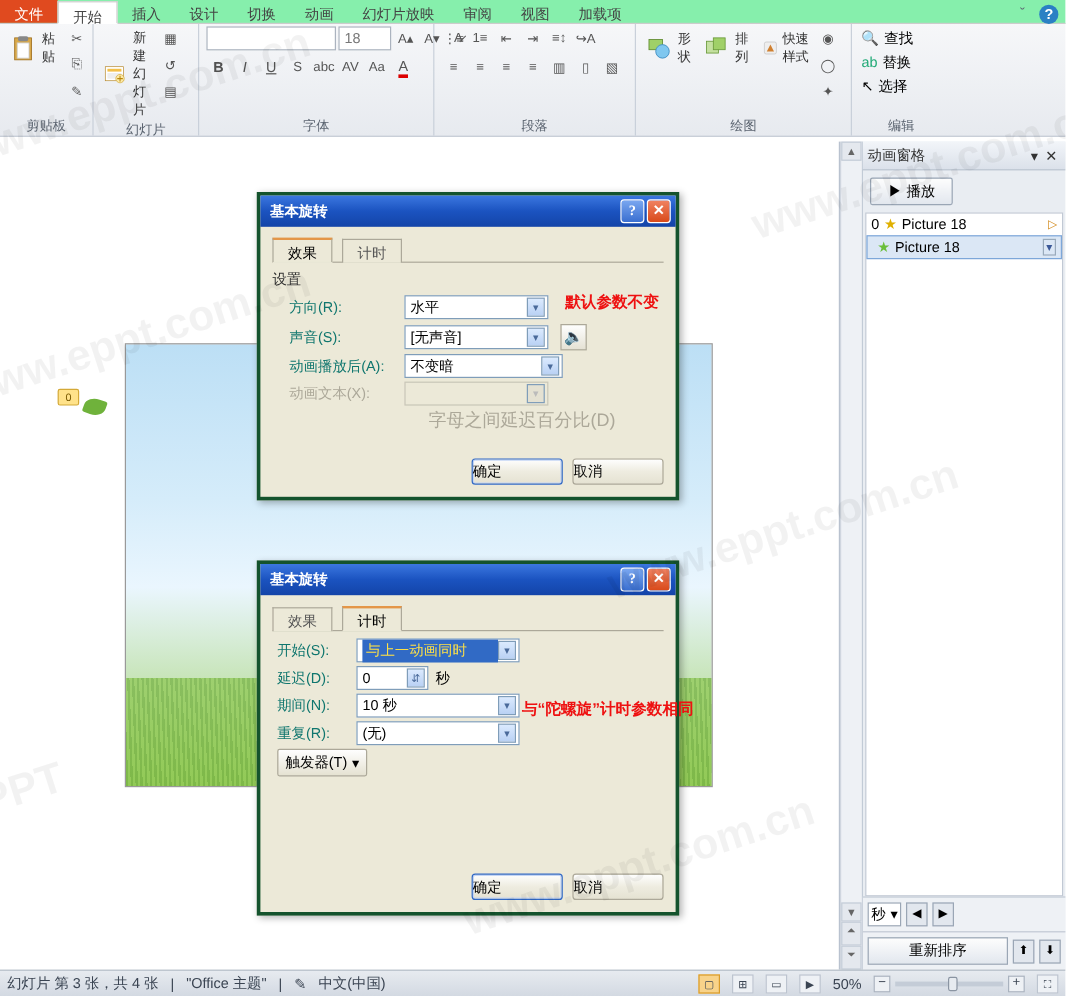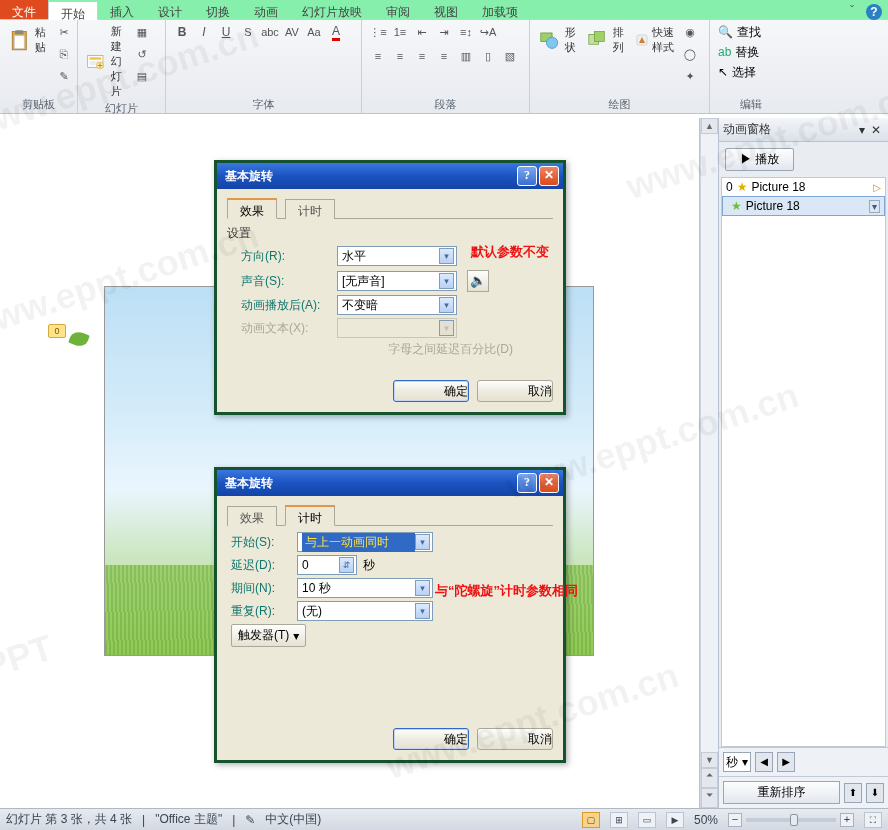--- a/index.html
+++ b/index.html
@@ -80,24 +80,24 @@
 .fgroup .gt { color:#333; margin-bottom:4px; }
 .frow { display:flex; align-items:center; margin:3px 0 3px 14px; gap:6px; }
 .flabel { width:90px; color:#0f766e; }
 .flabel.dis { color:#aca899; }
 .combo { height:20px; border:1px solid #7f9db9; background:#fff; display:flex; align-items:center; padding:0 2px 0 4px; cursor:pointer; }
 .combo .cv { flex:1; white-space:nowrap; overflow:hidden; }
 .combo .ar { width:15px; height:16px; background:linear-gradient(#dbeafe,#b9d1f4); border:1px solid #7f9db9; text-align:center; font-size:9px; line-height:14px; color:#4a6a9a; }
 .combo.sel .cv { background:#316ac5; color:#fde047; padding:1px 3px; }
 .sndbtn { width:22px; height:22px; border:1px solid #aca899; background:linear-gradient(#fefefe,#e5e2d4); margin-left:4px; text-align:center; line-height:20px; cursor:pointer; color:#666; font-size:13px; }
 .btnrow { display:flex; justify-content:flex-end; gap:8px; padding:8px 10px 10px; }
-.xpbtn { width:76px; height:22px; border:1px solid #aca899; background:linear-gradient(#fefefe,#eeece0 50%,#e5e2d2); border-radius:3px; cursor:pointer; text-align:right; line-height:20px; }
+.xpbtn { width:76px; height:22px; border:1px solid #aca899; background:linear-gradient(#fefefe,#eeece0 50%,#e5e2d2); border-radius:3px; cursor:pointer; text-align:left; line-height:20px; }
 .xpbtn.def { border:1px solid #3169c6; box-shadow:0 0 0 1px #c4d5f5 inset; }
 .redtxt { color:#e11; font-weight:bold; position:absolute; font-size:13px; }
-.subnote { color:#aca899; font-size:12px; margin-left:14px; text-align:right; padding-right:40px; }
+.subnote { color:#aca899; font-size:15px; margin-left:14px; text-align:right; padding-right:40px; }
 .chk { width:13px; height:13px; border:1px solid #7f9db9; background:#fff; display:inline-block; vertical-align:middle; margin-right:4px; }
 .trigbtn { border:1px solid #aca899; background:linear-gradient(#fefefe,#e5e2d2); padding:2px 6px; cursor:pointer; display:inline-flex; align-items:center; gap:4px; border-radius:2px; }
 
 
 .status { position:absolute; bottom:0; left:0; right:0; height:22px; background:linear-gradient(#e7ebf0,#d3d9e2); border-top:1px solid #b0b8c4; display:flex; align-items:center; padding:0 6px; gap:10px; color:#3a4452; font-size:11px; }
 .status .sp { flex:1; }
 .vbtn { width:18px; height:16px; border:1px solid #bcc4cf; background:#eef1f5; cursor:pointer; text-align:center; font-size:9px; line-height:14px; }
 .vbtn.act { background:#f8d38a; border-color:#d99c2b; }
 .zoom { display:flex; align-items:center; gap:4px; }
 .ztrack { width:90px; height:4px; background:#c4ccd7; position:relative; }
@@ -170,20 +170,27 @@
         <div class="mini">↺</div>
         <div class="mini">▤</div>
       </div>
     </div>
     <div class="cap">幻灯片</div>
   </div>
 
   <div class="rgroup" style="width:196px">
     <div class="body" style="flex-direction:column;gap:4px">
       <div class="fontrow">
+        <div class="fontbox"></div>
+        <div class="sizebox">18</div>
+        <div class="mini">A▴</div>
+        <div class="mini">A▾</div>
+        <div class="mini">A̷</div>
+      </div>
+      <div class="fontrow">
         <div class="mini">
             <b>B</b>
           </div>
         <div class="mini">
             <i>I</i>
           </div>
         <div class="mini">
             <u>U</u>
           </div>
         <div class="mini">S</div>
@@ -355,21 +362,21 @@
       <div class="frow">
         <div class="flabel"><span>声音(S):</span></div>
         <div class="combo" style="width:120px">
             <span class="cv">[无声音]</span>
             <span class="ar">▾</span>
           </div>
         <div class="sndbtn">🔈</div>
       </div>
       <div class="frow">
         <div class="flabel"><span>动画播放后(A):</span></div>
-        <div class="combo" style="width:120px">
+        <div class="combo" style="width:132px">
             <span class="cv">不变暗</span>
             <span class="ar">▾</span>
           </div>
       </div>
       <div class="frow">
         <div class="flabel dis"><span>动画文本(X):</span></div>
         <div class="combo" style="width:120px;background:#ece9d8;border-color:#c9c6b8">
             <span class="cv"></span>
             <span class="ar" style="background:#e4e1d2;color:#bbb">▾</span>
           </div>

